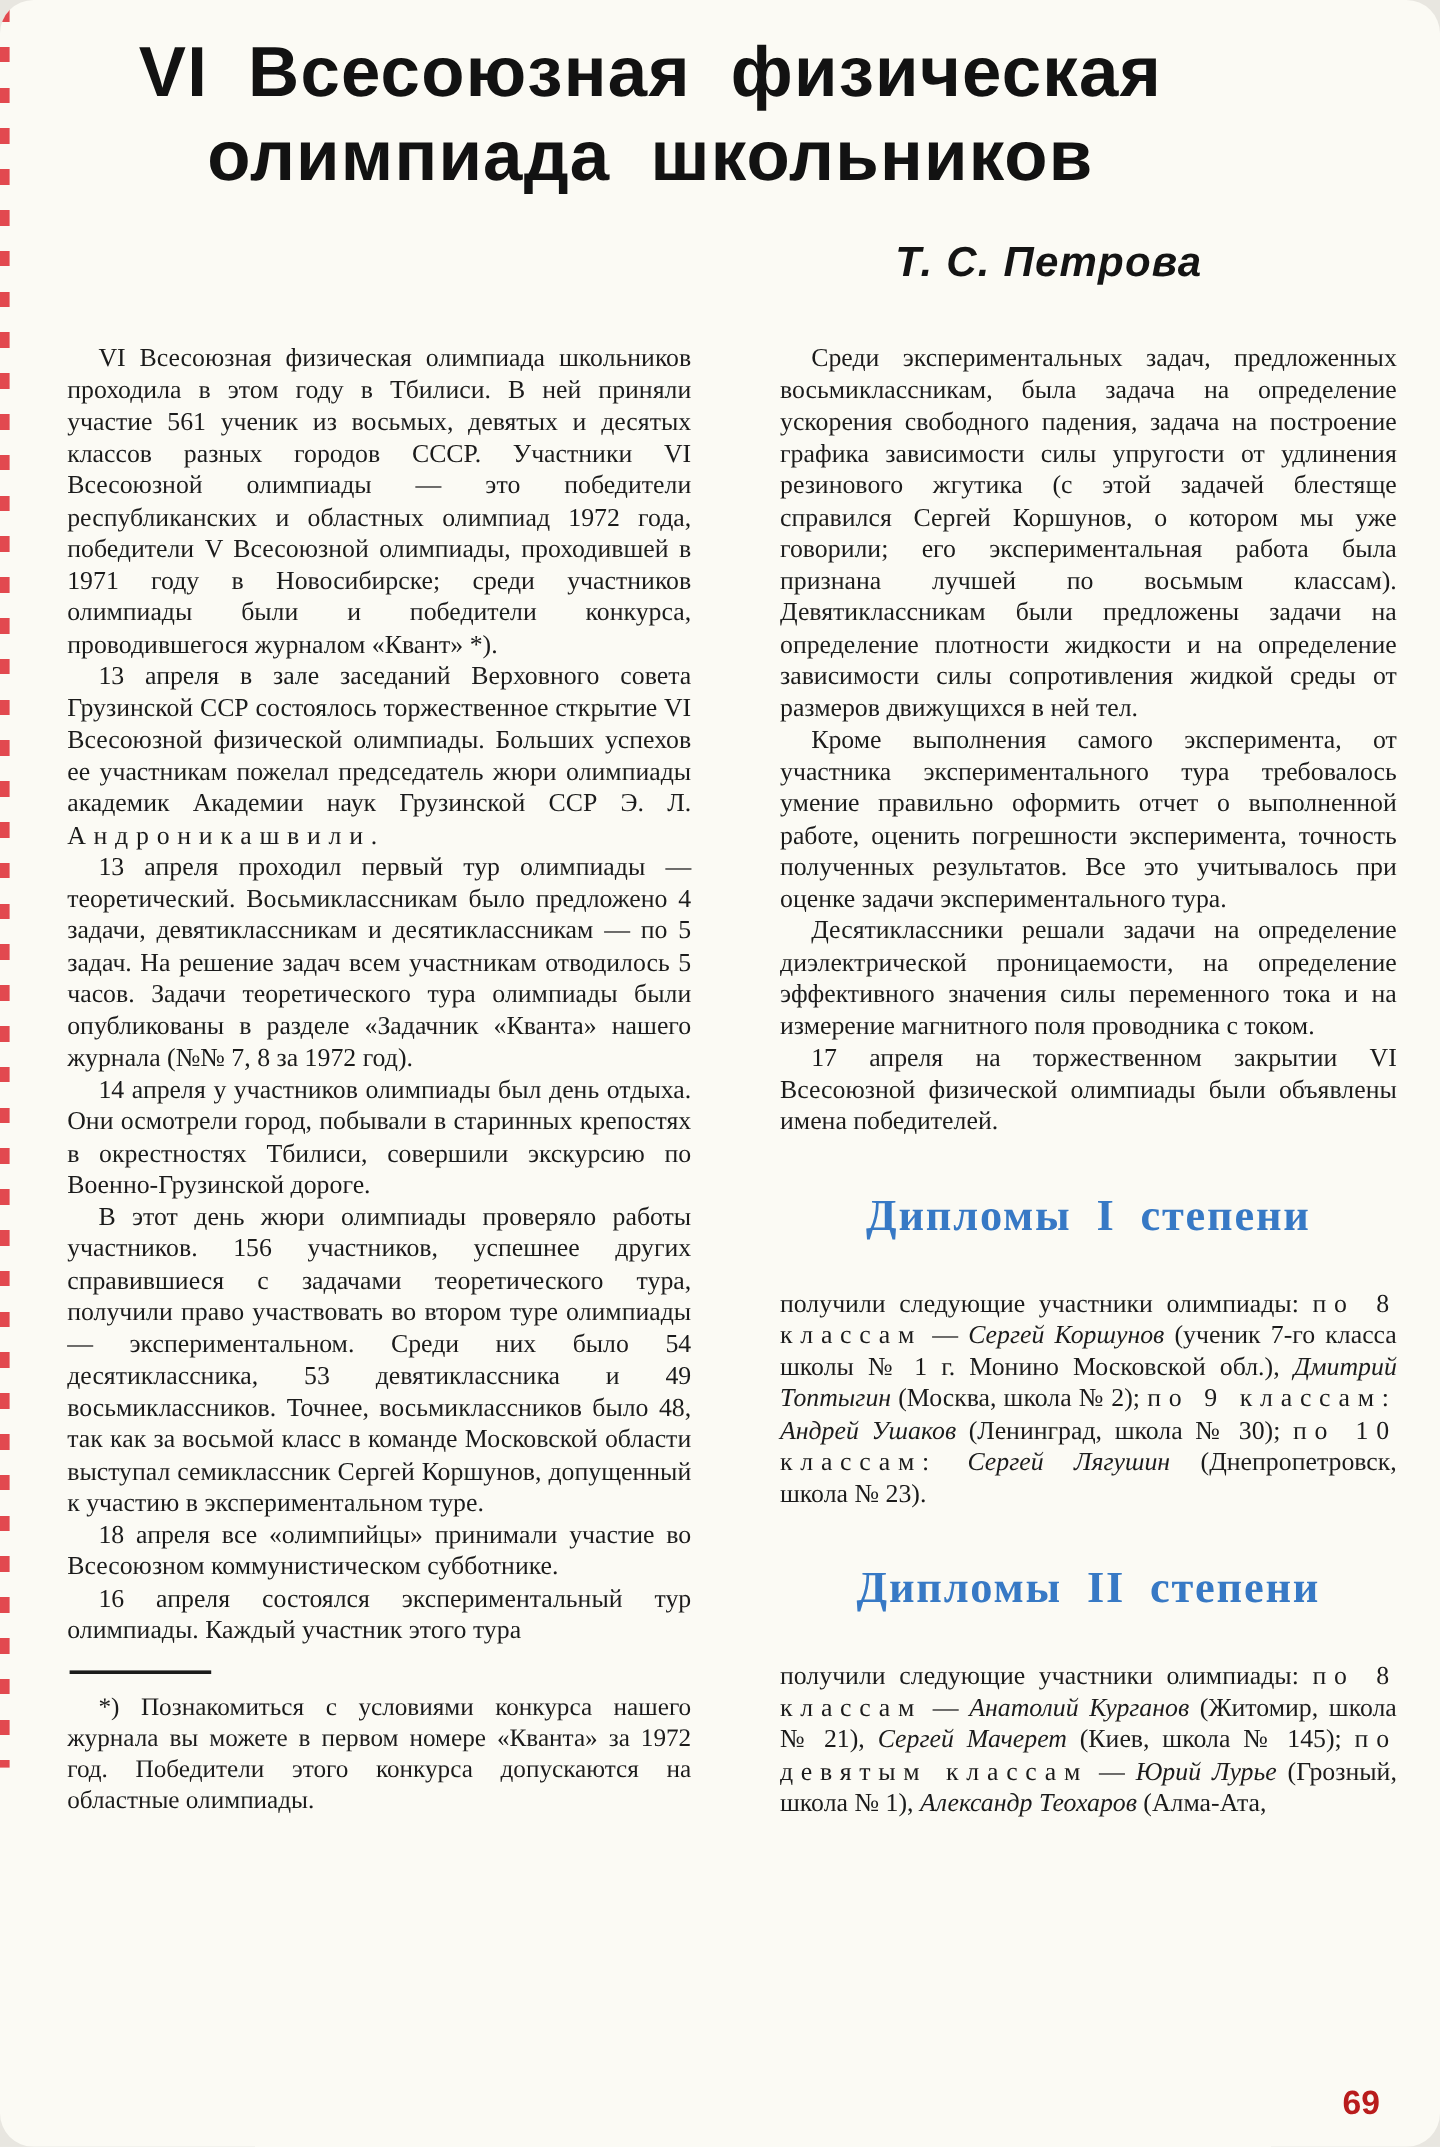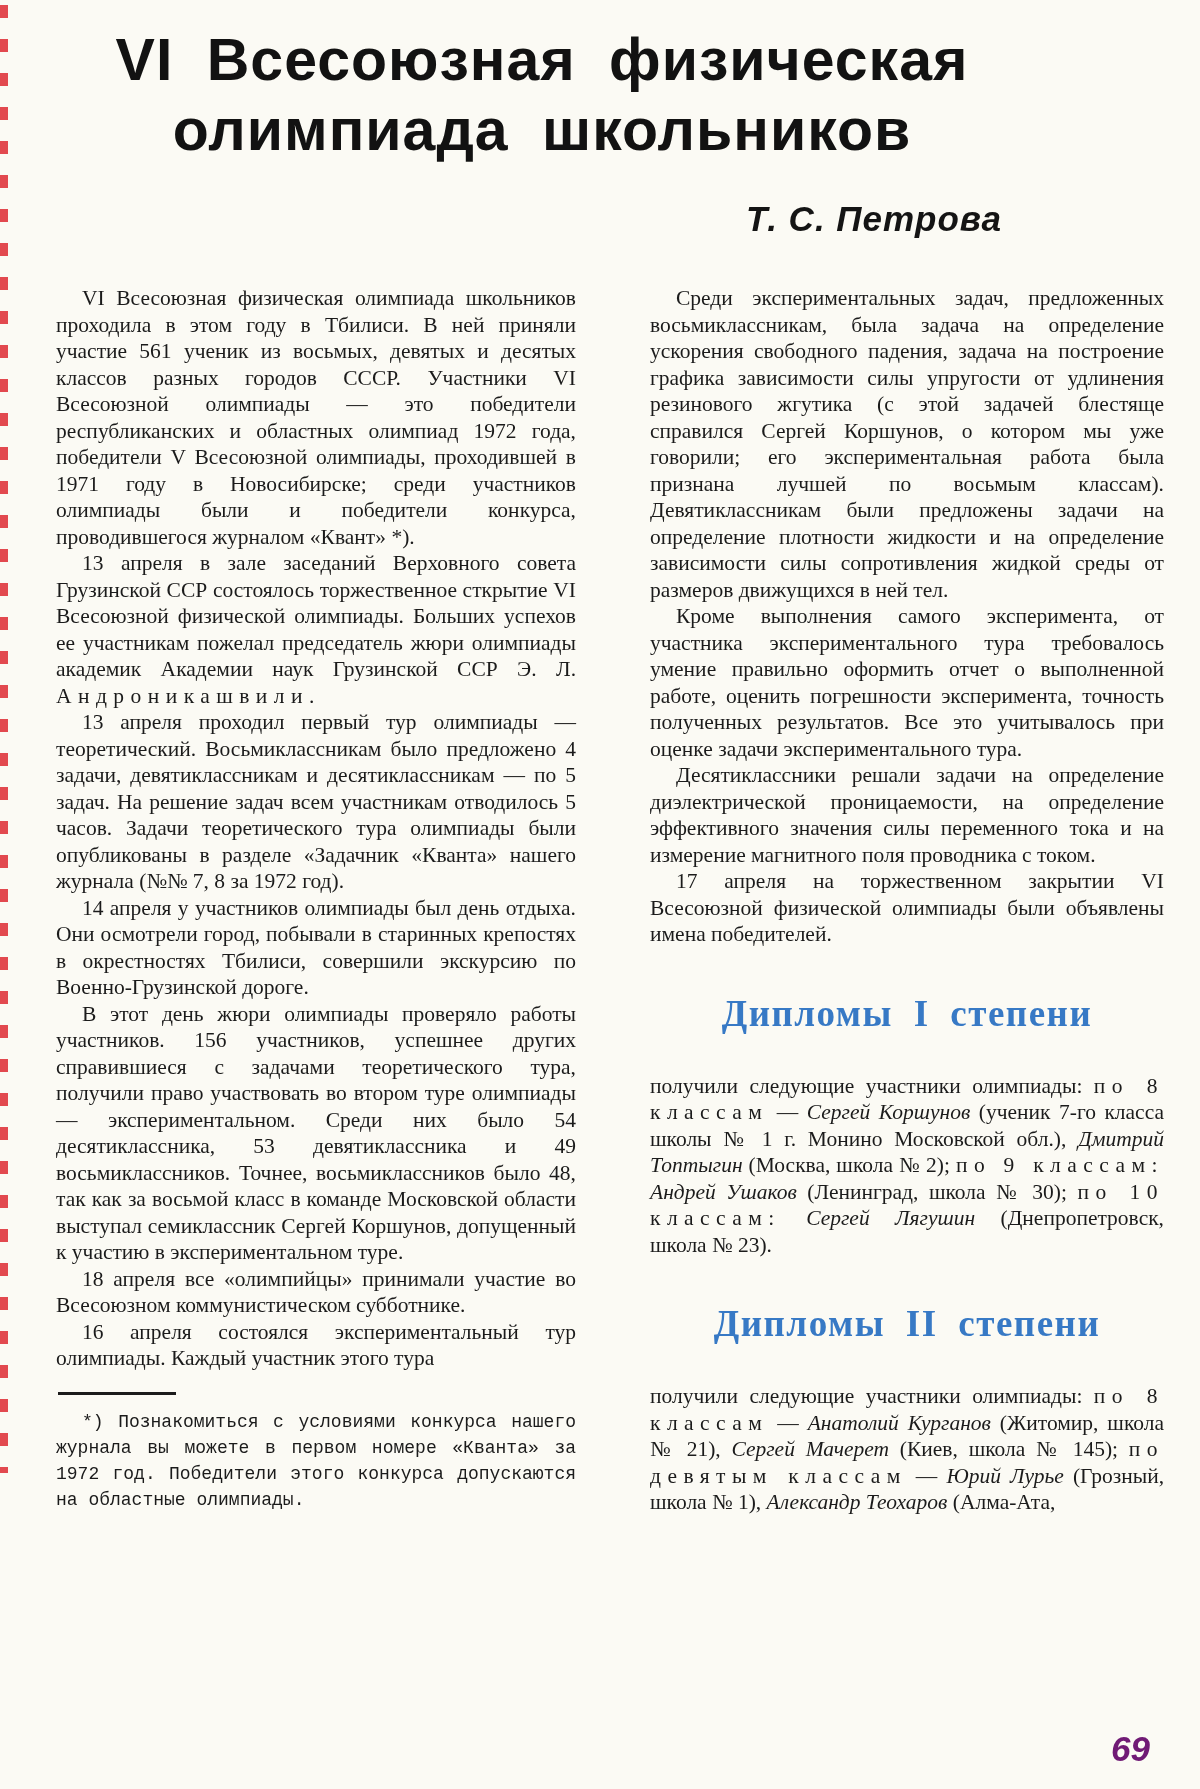--- a/index.html
+++ b/index.html
@@ -4,20 +4,21 @@
 <style>
   html,body{margin:0;padding:0;background:#e8e6e0;}
   .page{
     position:relative;
     width:1200px;height:1789px;
     margin:0 auto;
     background:#fbfaf4;
     color:#1b1b1b;
     overflow:hidden;
     font-family:"Liberation Serif", serif;
+    border-radius:28px;
   }
   .edge-marks{
     position:absolute;left:0;top:5px;width:8px;height:1468px;
     background:repeating-linear-gradient(to bottom,#e2494f 0 13px,transparent 13px 34px);
   }
   .title{
     margin:26px auto 0;
     text-align:center;
     font-family:"Liberation Sans", sans-serif;
     font-weight:700;
@@ -59,44 +60,42 @@
   .run-plain{font-style:normal;}
   .run-italic{font-style:italic;}
   .run-spaced{letter-spacing:0.30em;}
   .footnote-rule{
     width:118px;height:0;
     border-top:3px solid #1b1b1b;
     margin:20px 0 14px 2px;
   }
   p.footnote{
     margin:0;
-    font-size:18px;
+    font-size:21px;
     line-height:26px;
     text-align:justify;
     text-indent:26px;
-    font-family:Liberation Mono, monospace;
   }
   h2.blue-heading{
     margin:44px 0 38px;
     text-align:center;
     font-family:"Liberation Serif", serif;
     font-weight:700;
     font-size:37px;
     letter-spacing:1.5px;
     word-spacing:10px;
     color:#3779c5;
   }
   .page-number{
     position:absolute;
     right:50px;bottom:20px;
     font-family:"Liberation Sans", sans-serif;
     font-weight:700;
-    font-size:35px;
-    color:#701a75;
-    font-style:italic;
+    font-size:28px;
+    color:#b91c1c;
   }
 </style>
 </head>
 <body>
 
 <div class="page">
 
   <div class="edge-marks"></div>
 
   <header>

